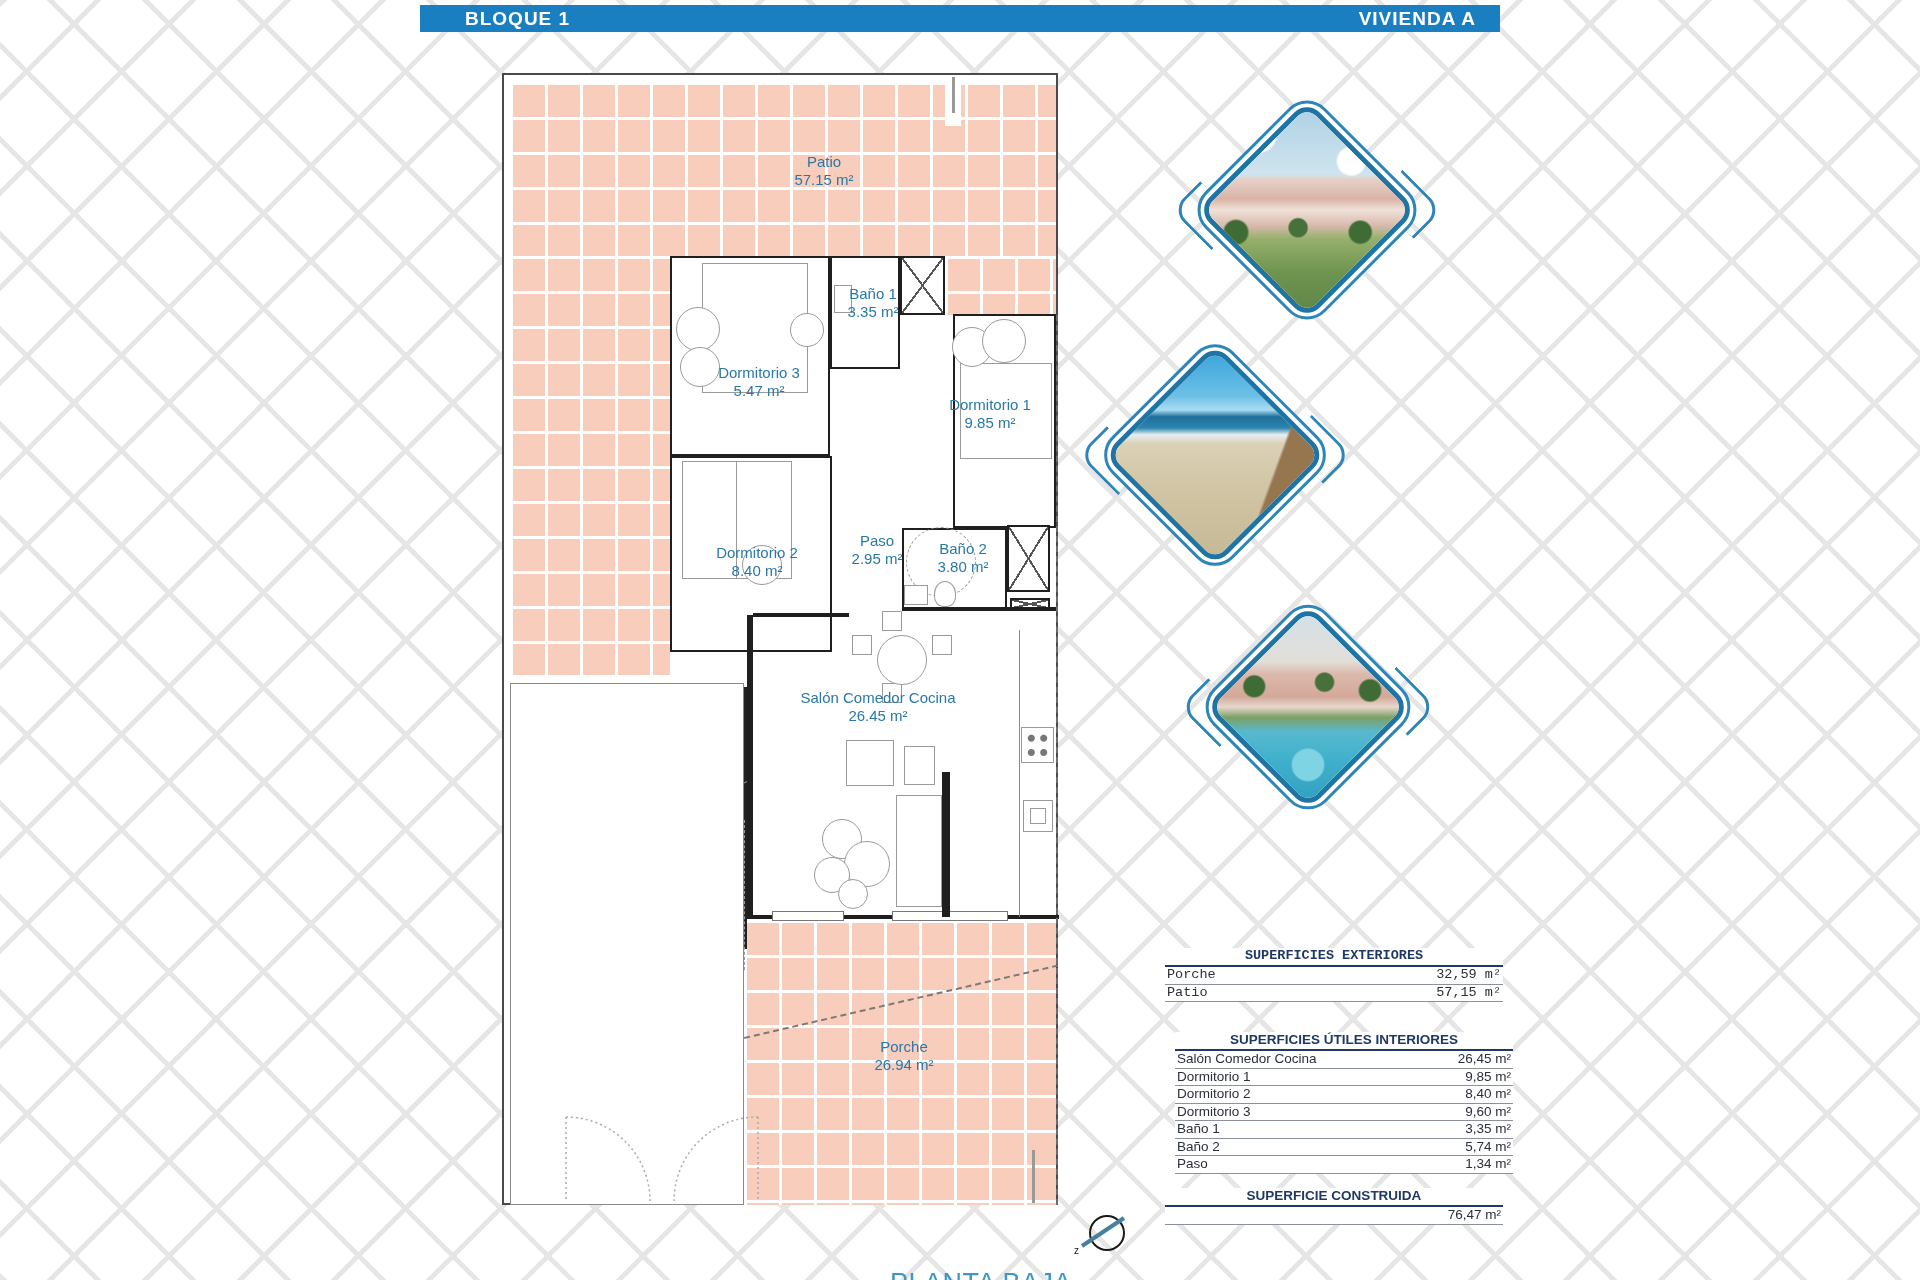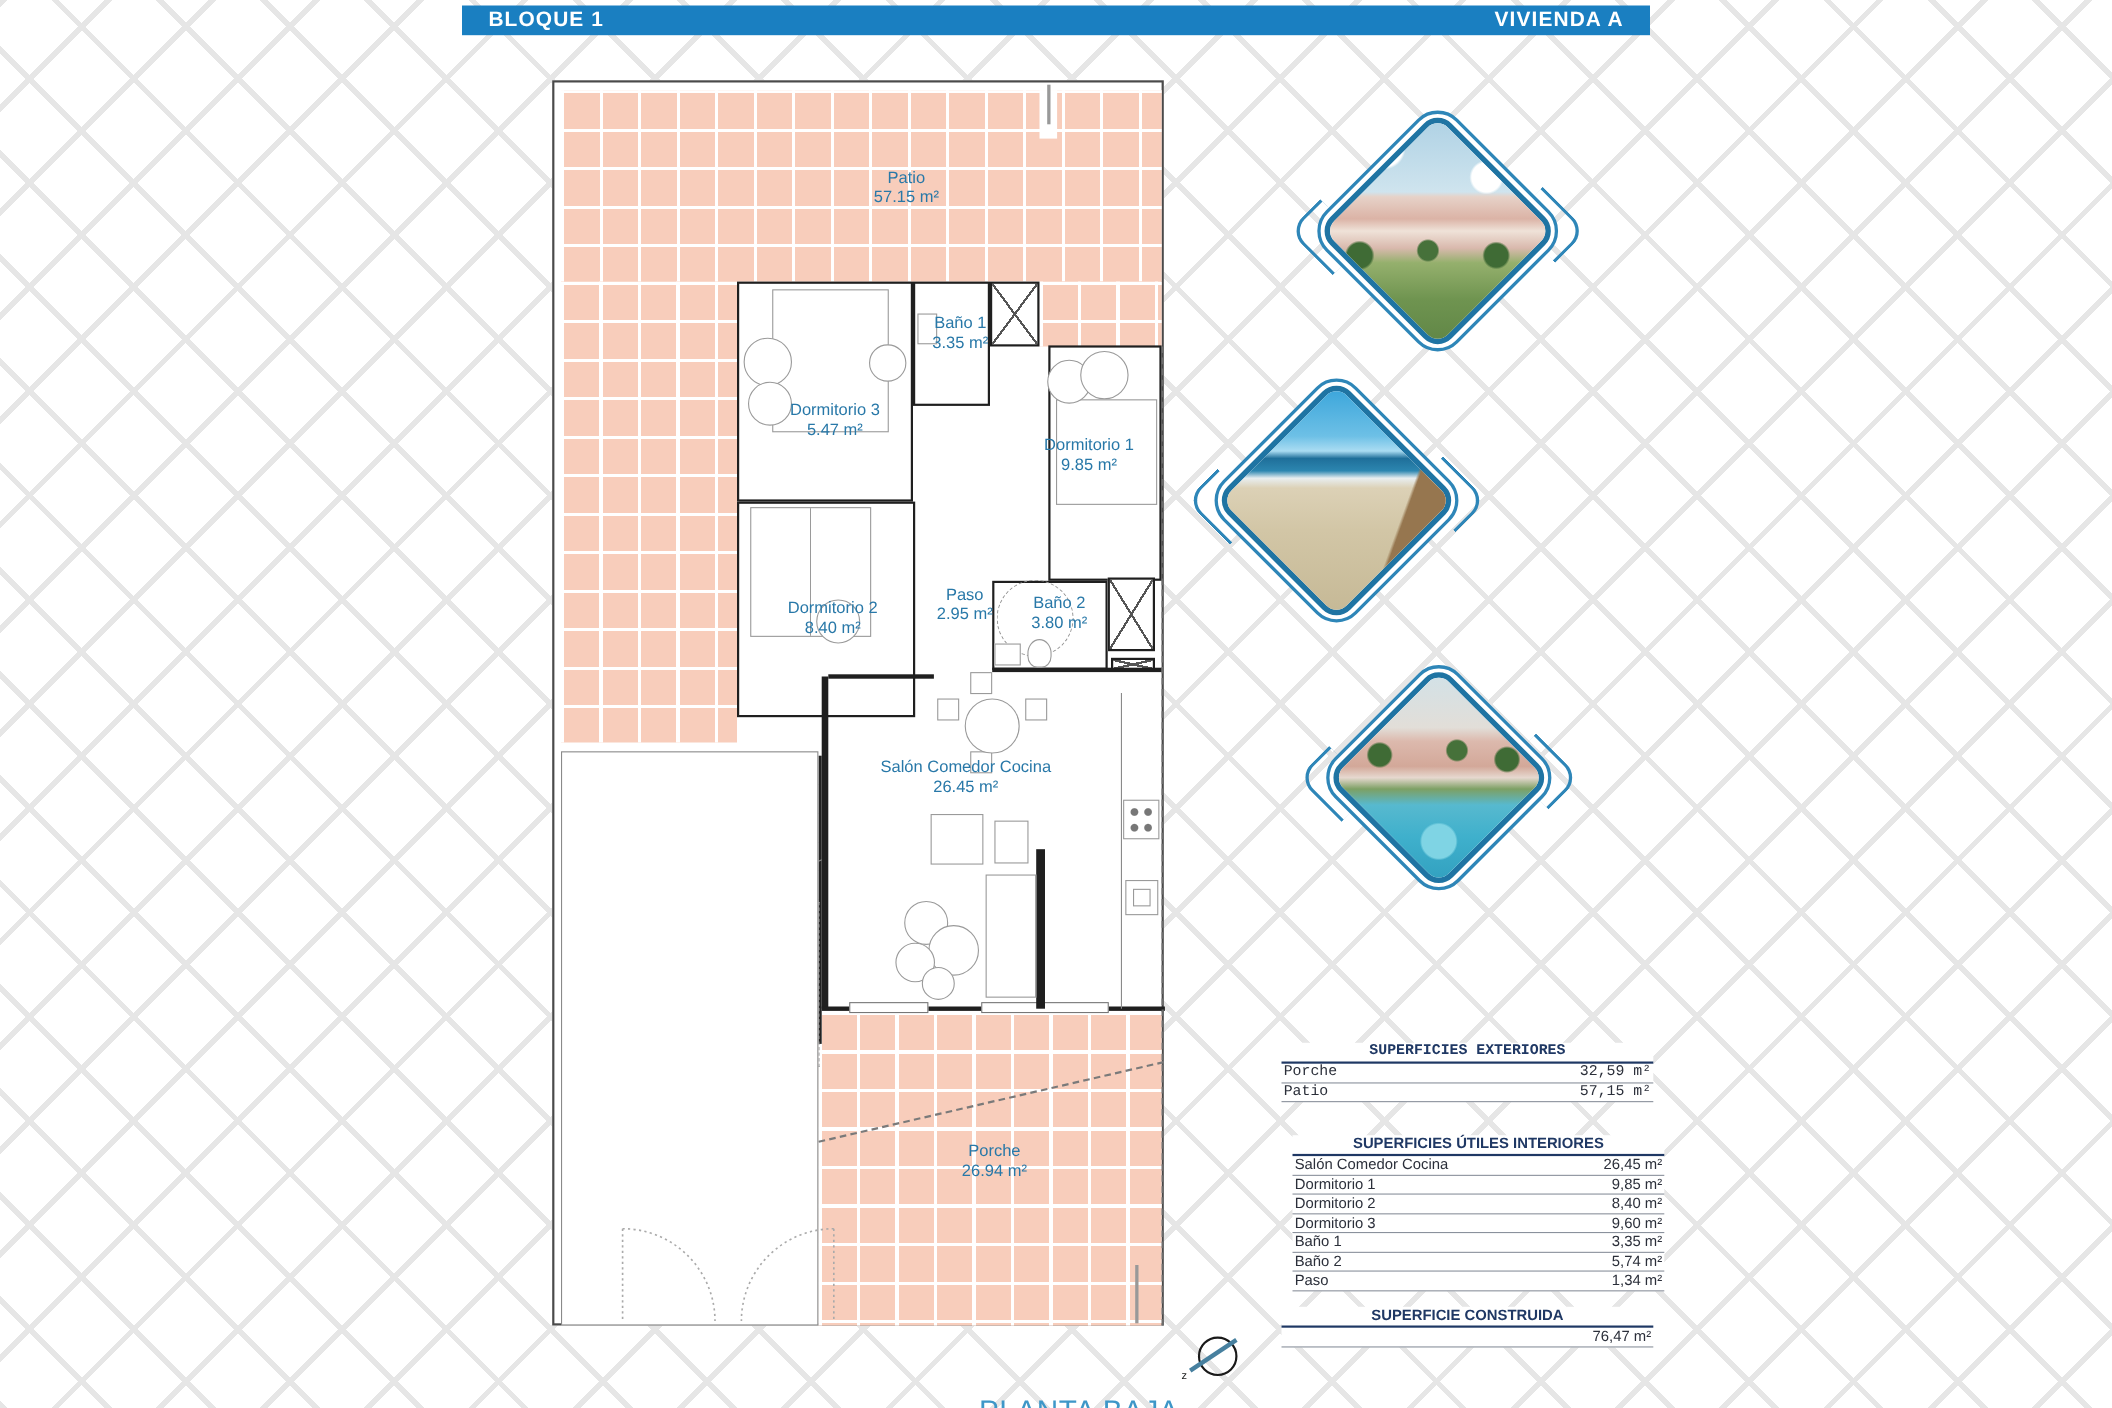--- a/index.html
+++ b/index.html
@@ -11,21 +11,21 @@
       repeating-linear-gradient(45deg,  #e6e6e6 0 5px, transparent 5px 67px),
       repeating-linear-gradient(135deg, #e6e6e6 0 5px, transparent 5px 67px);
   }
   .abs{position:absolute;}
   
   .header-bar{
     left:420px;top:5px;width:1080px;height:27px;background:#1a7fc1;
     display:flex;align-items:center;justify-content:space-between;
     padding:0 24px;box-sizing:border-box;
   }
-  .header-bar span{color:#fff;font-weight:bold;font-size:19px;letter-spacing:1px;}
+  .header-bar span{color:#fff;font-weight:bold;font-size:19px;letter-spacing:1px;margin-left:21px;}
   
   .plan{
     left:502px;top:73px;width:556px;height:1132px;background:#fff;
     border:2px solid #4a4a4a;box-sizing:border-box;
   }
   .tilearea{
     position:absolute;background-color:#f8cdbb;
     background-image:
       repeating-linear-gradient(to right, #ffffff 0 3px, transparent 3px 35px),
       repeating-linear-gradient(to bottom, #ffffff 0 3px, transparent 3px 35px);

